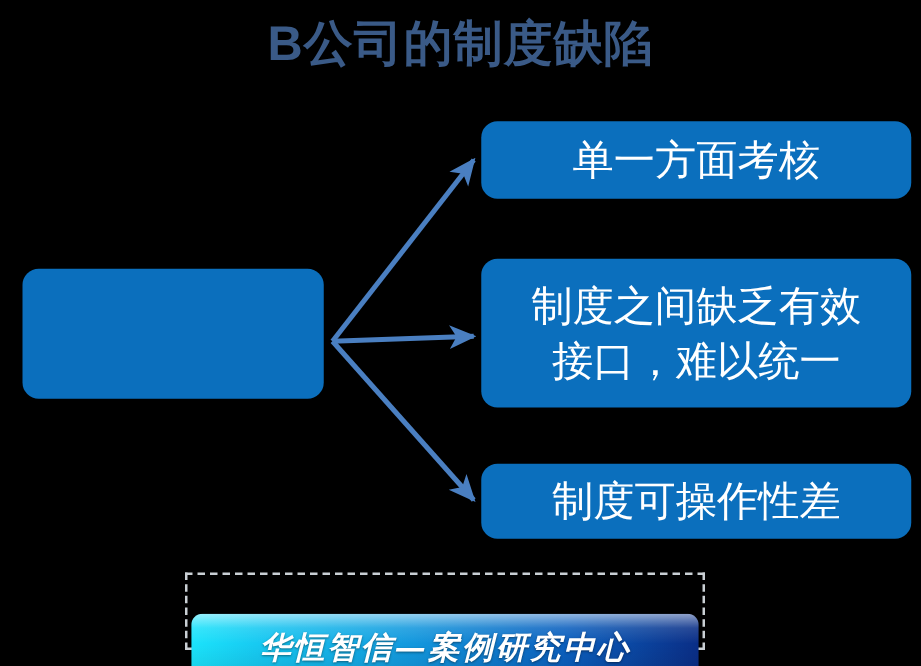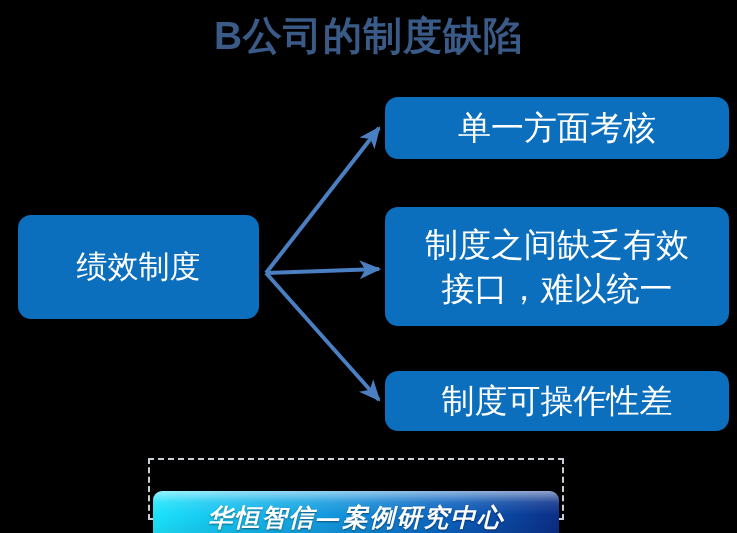--- a/index.html
+++ b/index.html
@@ -146,21 +146,20 @@
 
     <line x1="266" y1="273" x2="379" y2="128" stroke="#4a7fc1" stroke-width="4" marker-end="url(#ah)"></line>
 
     <line x1="266" y1="273" x2="379" y2="269" stroke="#4a7fc1" stroke-width="4" marker-end="url(#ah)"></line>
 
     <line x1="266" y1="273" x2="379" y2="400" stroke="#4a7fc1" stroke-width="4" marker-end="url(#ah)"></line>
   </svg>
 
   <div class="node" id="node-root">
     <div>
-      <span class="txt">绩效制度</span>
     </div>
   </div>
 
   <div class="node" id="node-b">
     <div>
       <span class="txt">制度之间缺乏有效</span>
       <span class="txt">接口，难以统一</span>
     </div>
   </div>
 

